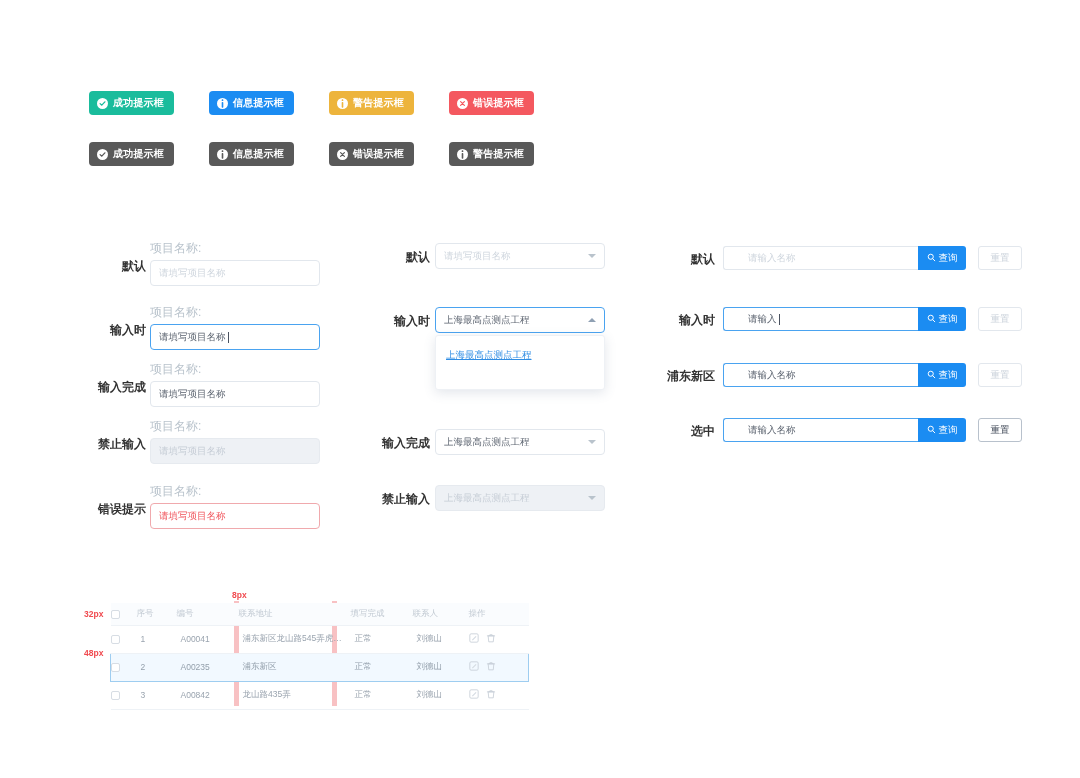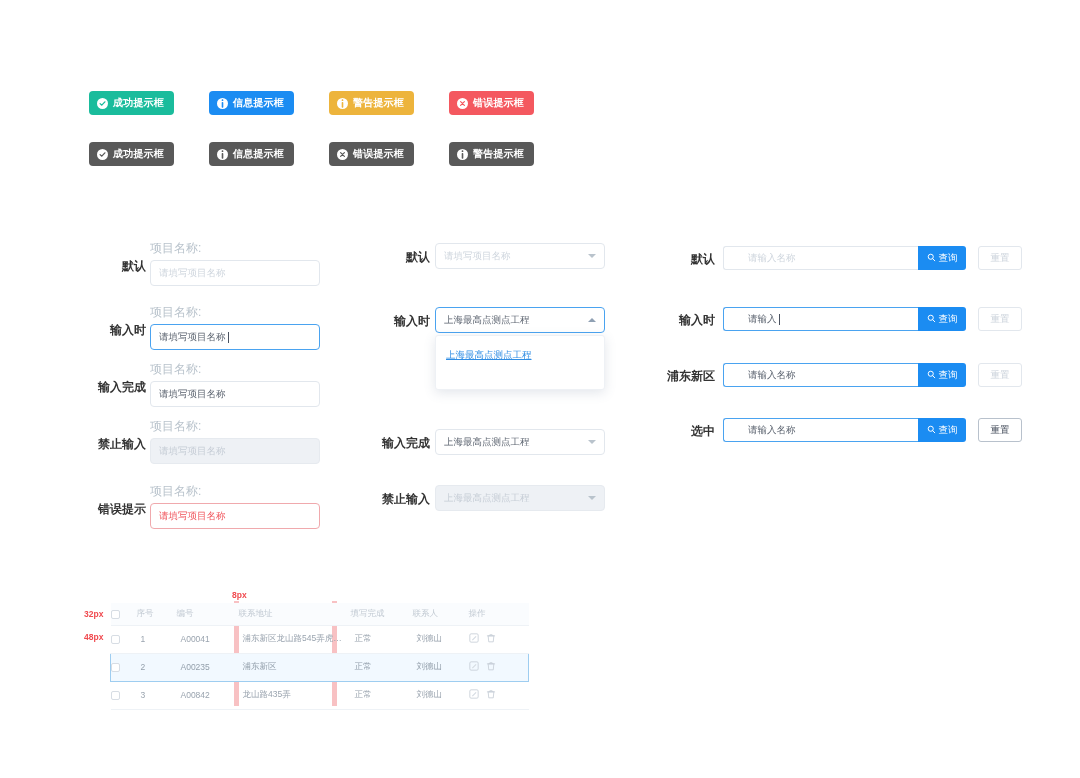--- a/index.html
+++ b/index.html
@@ -450,21 +450,21 @@
               </svg></span>
             <span>查询</span>
           </button>
           <button class="s-reset active">重置</button>
         </div>
       </div>
     </div>
 
   <div class="annot" style="left:232px; top:590px;">8px</div>
   <div class="annot" style="left:84px; top:609px;">32px</div>
-  <div class="annot" style="left:84px; top:632px;">48px</div>
+  <div class="annot" style="left:84px; top:648px;">48px</div>
 
   <div class="gbar" style="left:234px; top:601px; height:105px;"></div>
   <div class="gbar" style="left:332px; top:601px; height:105px;"></div>
 
   <div class="tbl-wrap">
     <table class="tbl">
       <colgroup>
         <col style="width:26px">
           <col style="width:40px">
           <col style="width:62px">

